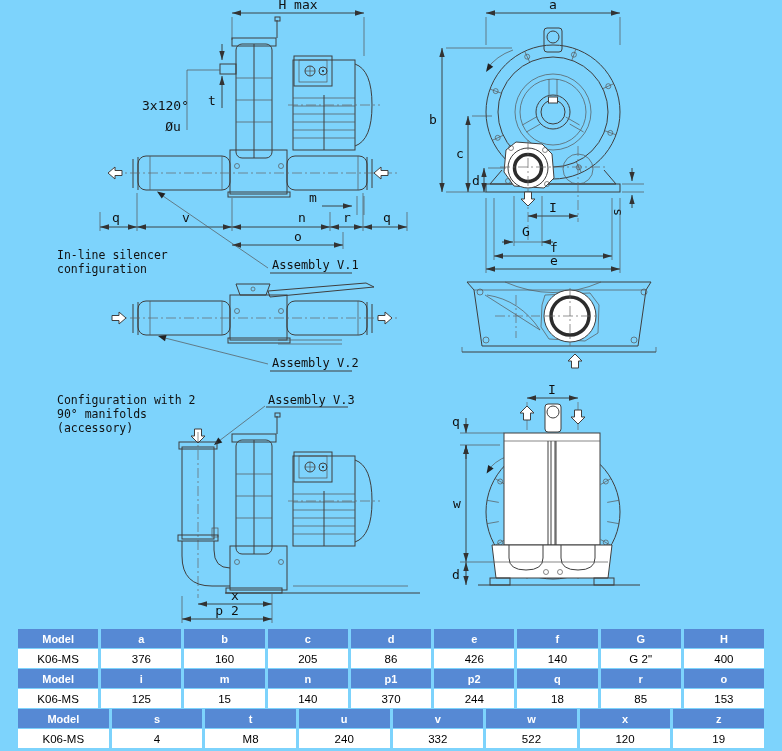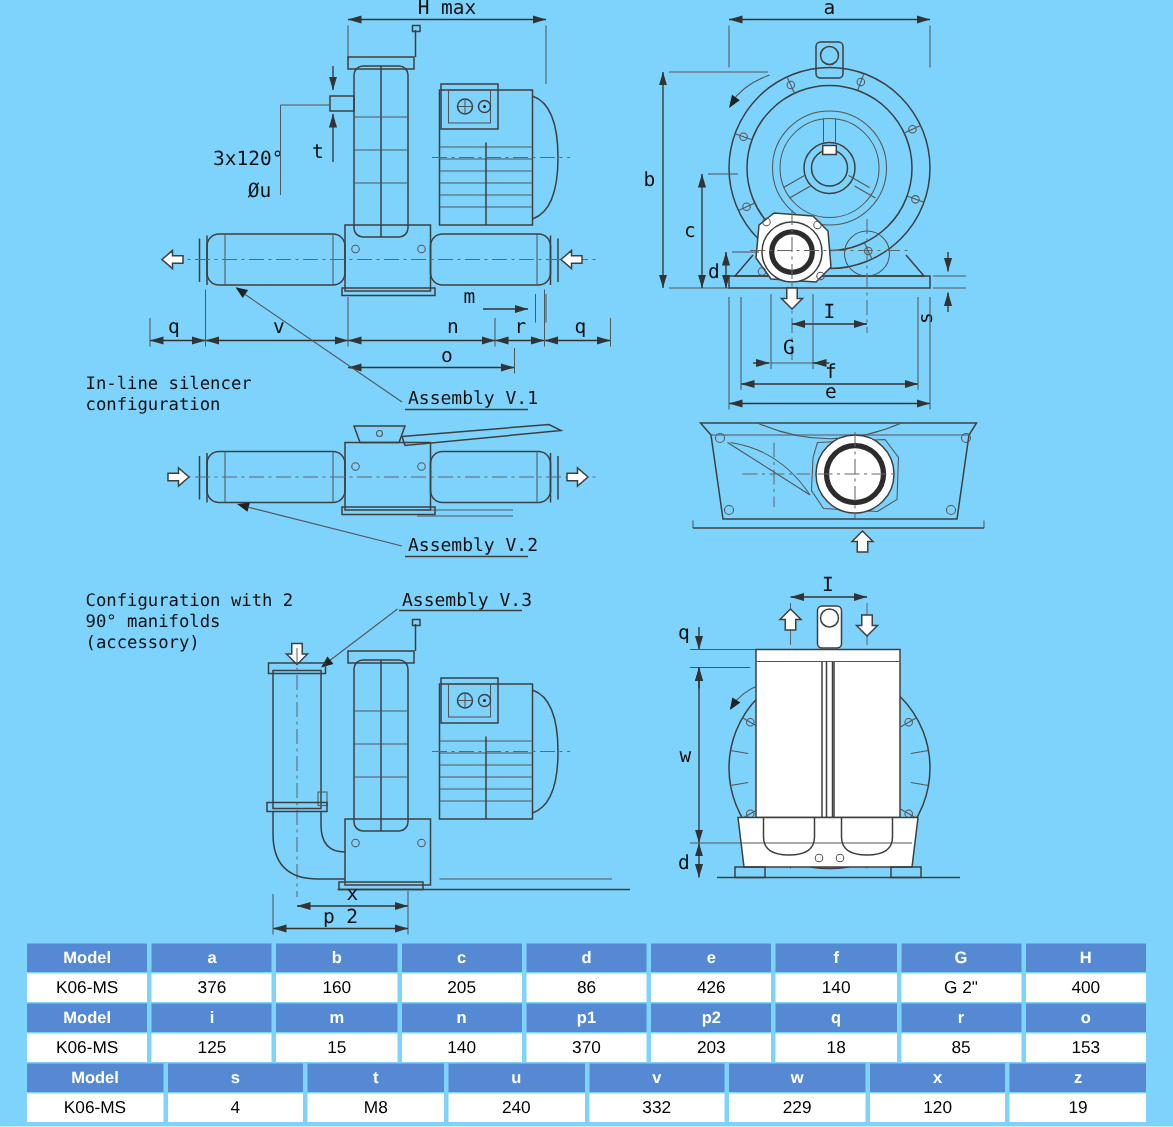--- a/index.html
+++ b/index.html
@@ -454,37 +454,37 @@
     <div class="th">p1</div>
     <div class="th">p2</div>
     <div class="th">q</div>
     <div class="th">r</div>
     <div class="th">o</div>
     <div class="td">K06-MS</div>
     <div class="td">125</div>
     <div class="td">15</div>
     <div class="td">140</div>
     <div class="td">370</div>
-    <div class="td">203</div>
+    <div class="td">244</div>
     <div class="td">18</div>
     <div class="td">85</div>
     <div class="td">153</div>
   </div>
   <div class="dtable cols8">
     <div class="th">Model</div>
     <div class="th">s</div>
     <div class="th">t</div>
     <div class="th">u</div>
     <div class="th">v</div>
     <div class="th">w</div>
     <div class="th">x</div>
     <div class="th">z</div>
     <div class="td">K06-MS</div>
     <div class="td">4</div>
     <div class="td">M8</div>
     <div class="td">240</div>
     <div class="td">332</div>
-    <div class="td">229</div>
+    <div class="td">522</div>
     <div class="td">120</div>
     <div class="td">19</div>
   </div>
 </div>
 </div>
 
 </body></html>

